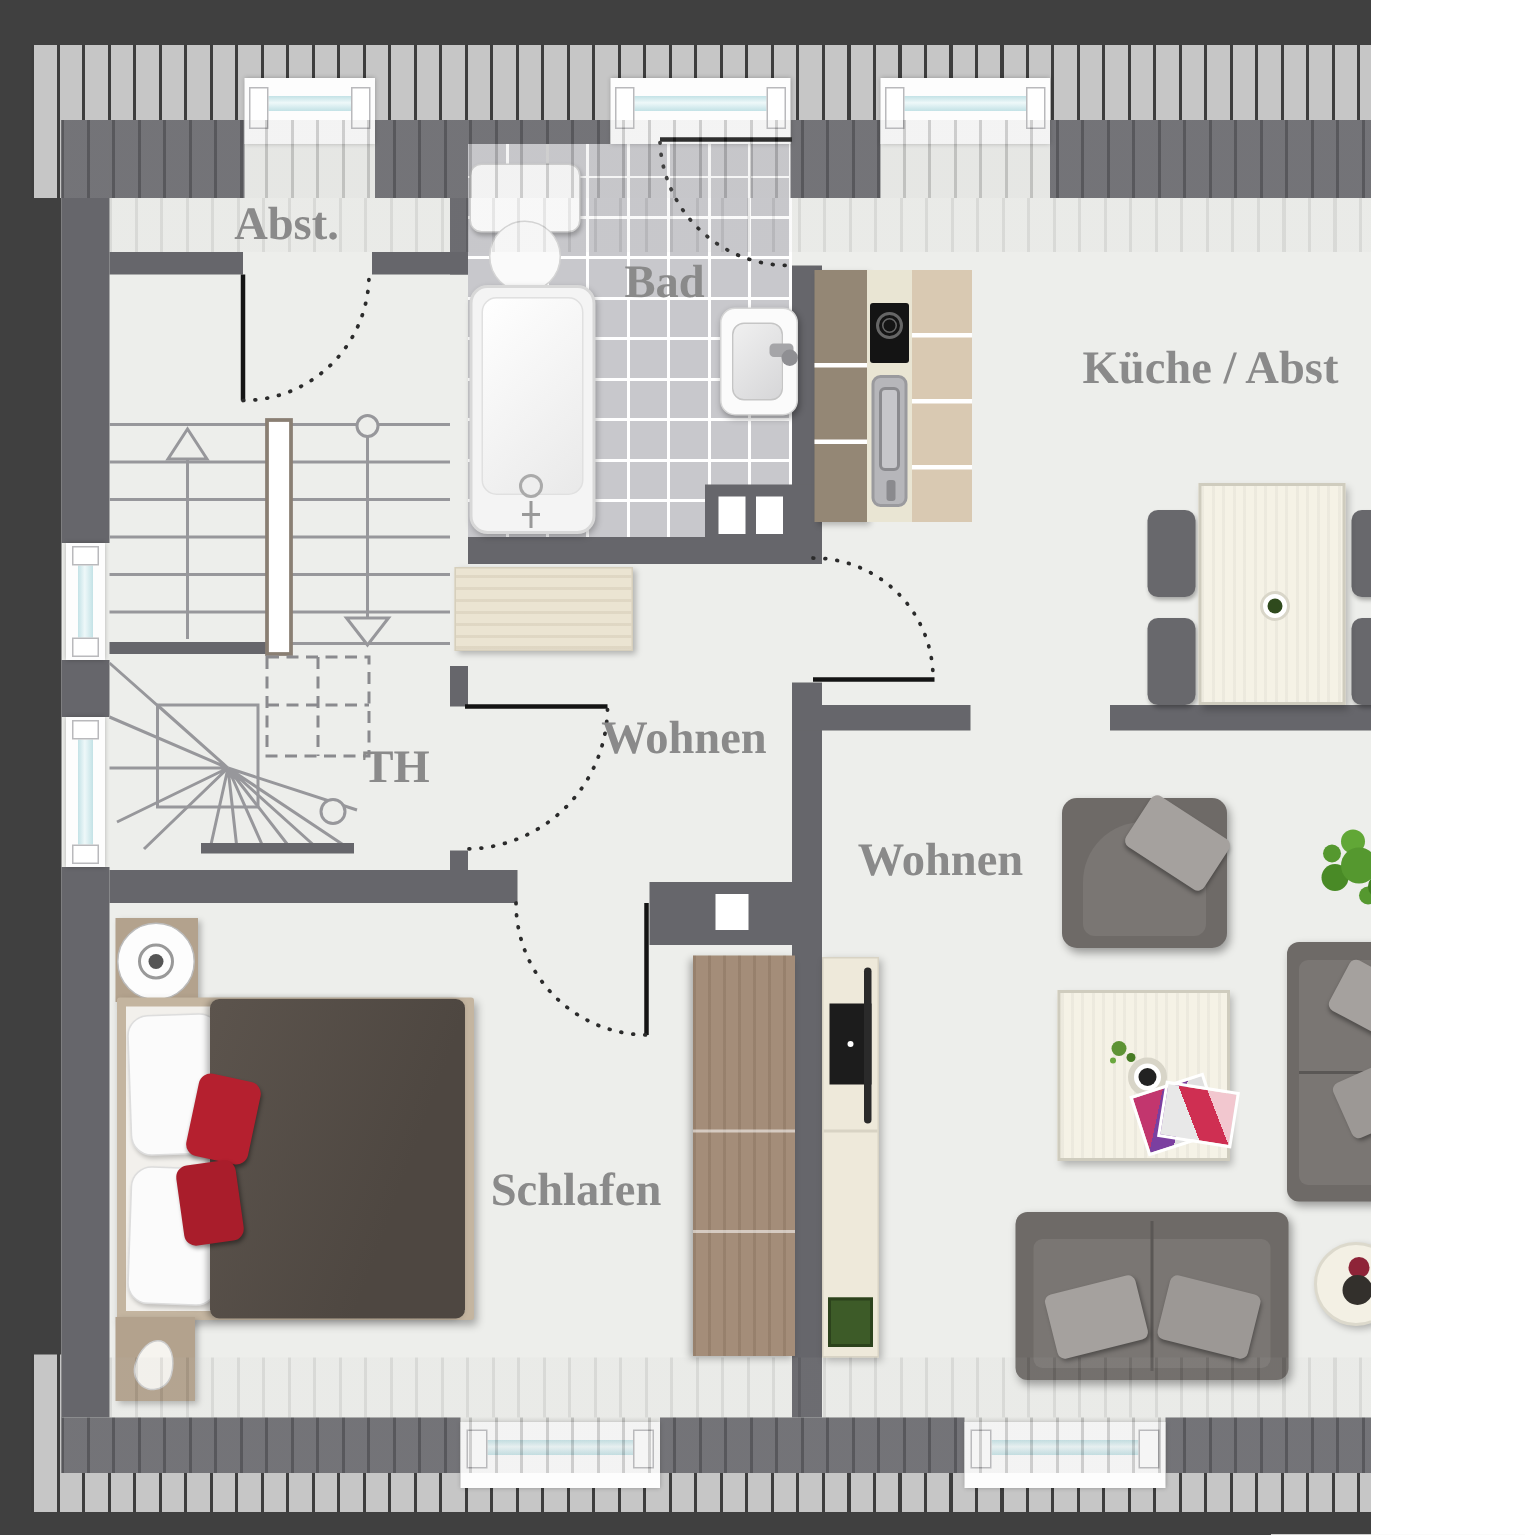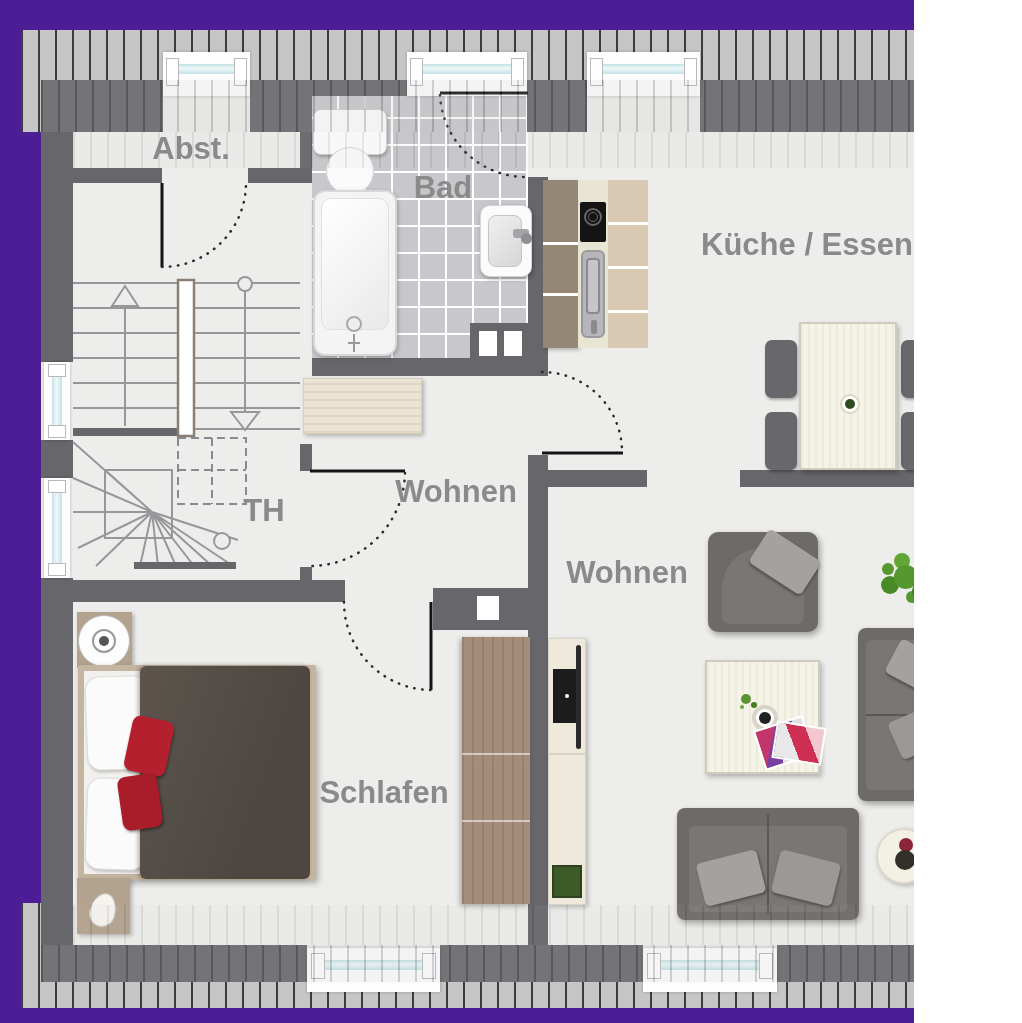--- a/index.html
+++ b/index.html
@@ -1,17 +1,17 @@
 <!DOCTYPE html>
 <html style="--wall: #66666b; --floor: #edeeeb; --tile: #c8c8cc; --glass: #c3e2e6; --hatch-light: #c6c6c6; --hatch-dark: #3d3d3d; --label: #8a8a8a; --wood-light: #ebe4d2; --wood-brown: #a48d79; --sofa-dark: #6e6a67; --cushion-light: #a5a19e; --pillow-red: #b5202f; --plant-green: #55982f; --table-cream: #f5f2e6;"><head>
 <meta charset="utf-8">
 <style>
   html,body{margin:0;padding:0;background:#fff;}
-  .plan{position:relative;width:914px;height:1023px;background:#4c1d95;overflow:hidden;
-        font-family:Liberation Sans, sans-serif;}
+  .plan{position:relative;width:914px;height:1023px;background:#404040;overflow:hidden;
+        font-family:Liberation Serif, serif;}
   .abs{position:absolute;}
   .floor{background:var(--floor,#edeeeb);}
   .wall{background:var(--wall,#66666b);}
   .hatch{background:repeating-linear-gradient(90deg,var(--hatch-dark,#3d3d3d) 0 2px,var(--hatch-light,#c6c6c6) 2px 17px);}
   .hatch-ov{background:repeating-linear-gradient(90deg,rgba(40,40,40,.8) 0 2px,rgba(190,190,190,.55) 2px 17px);}
   .ov28{opacity:.28;} .ov12{opacity:.13;}
   .tiles{background-color:var(--tile,#c8c8cc);
      background-image:repeating-linear-gradient(90deg,transparent 0 25px,#fff 25px 27px),
                       repeating-linear-gradient(0deg,transparent 0 25px,#fff 25px 27px);}
   .win{background:#fdfdfd;box-shadow:0 0 3px rgba(0,0,0,.25);}
@@ -280,19 +280,19 @@
     </g>
   </svg>
 
   <div class="abs hatch-ov ov28" style="left:41px;top:80px;width:960px;height:52px;"></div>
   <div class="abs hatch-ov ov12" style="left:73px;top:132px;width:894px;height:36px;"></div>
   <div class="abs hatch-ov ov12" style="left:73px;top:905px;width:894px;height:40px;"></div>
   <div class="abs hatch-ov ov28" style="left:41px;top:945px;width:960px;height:37px;"></div>
 
   <div class="abs label" style="left:191px;top:149px;">Abst.</div>
   <div class="abs label" style="left:443px;top:188px;">Bad</div>
-  <div class="abs label" style="left:807px;top:245px;">Küche / Essen</div>
+  <div class="abs label" style="left:807px;top:245px;">Küche / Abst</div>
   <div class="abs label" style="left:264px;top:511px;">TH</div>
   <div class="abs label" style="left:456px;top:492px;">Wohnen</div>
   <div class="abs label" style="left:627px;top:573px;">Wohnen</div>
   <div class="abs label" style="left:384px;top:793px;">Schlafen</div>
 
 </div>
 
 </body></html>

